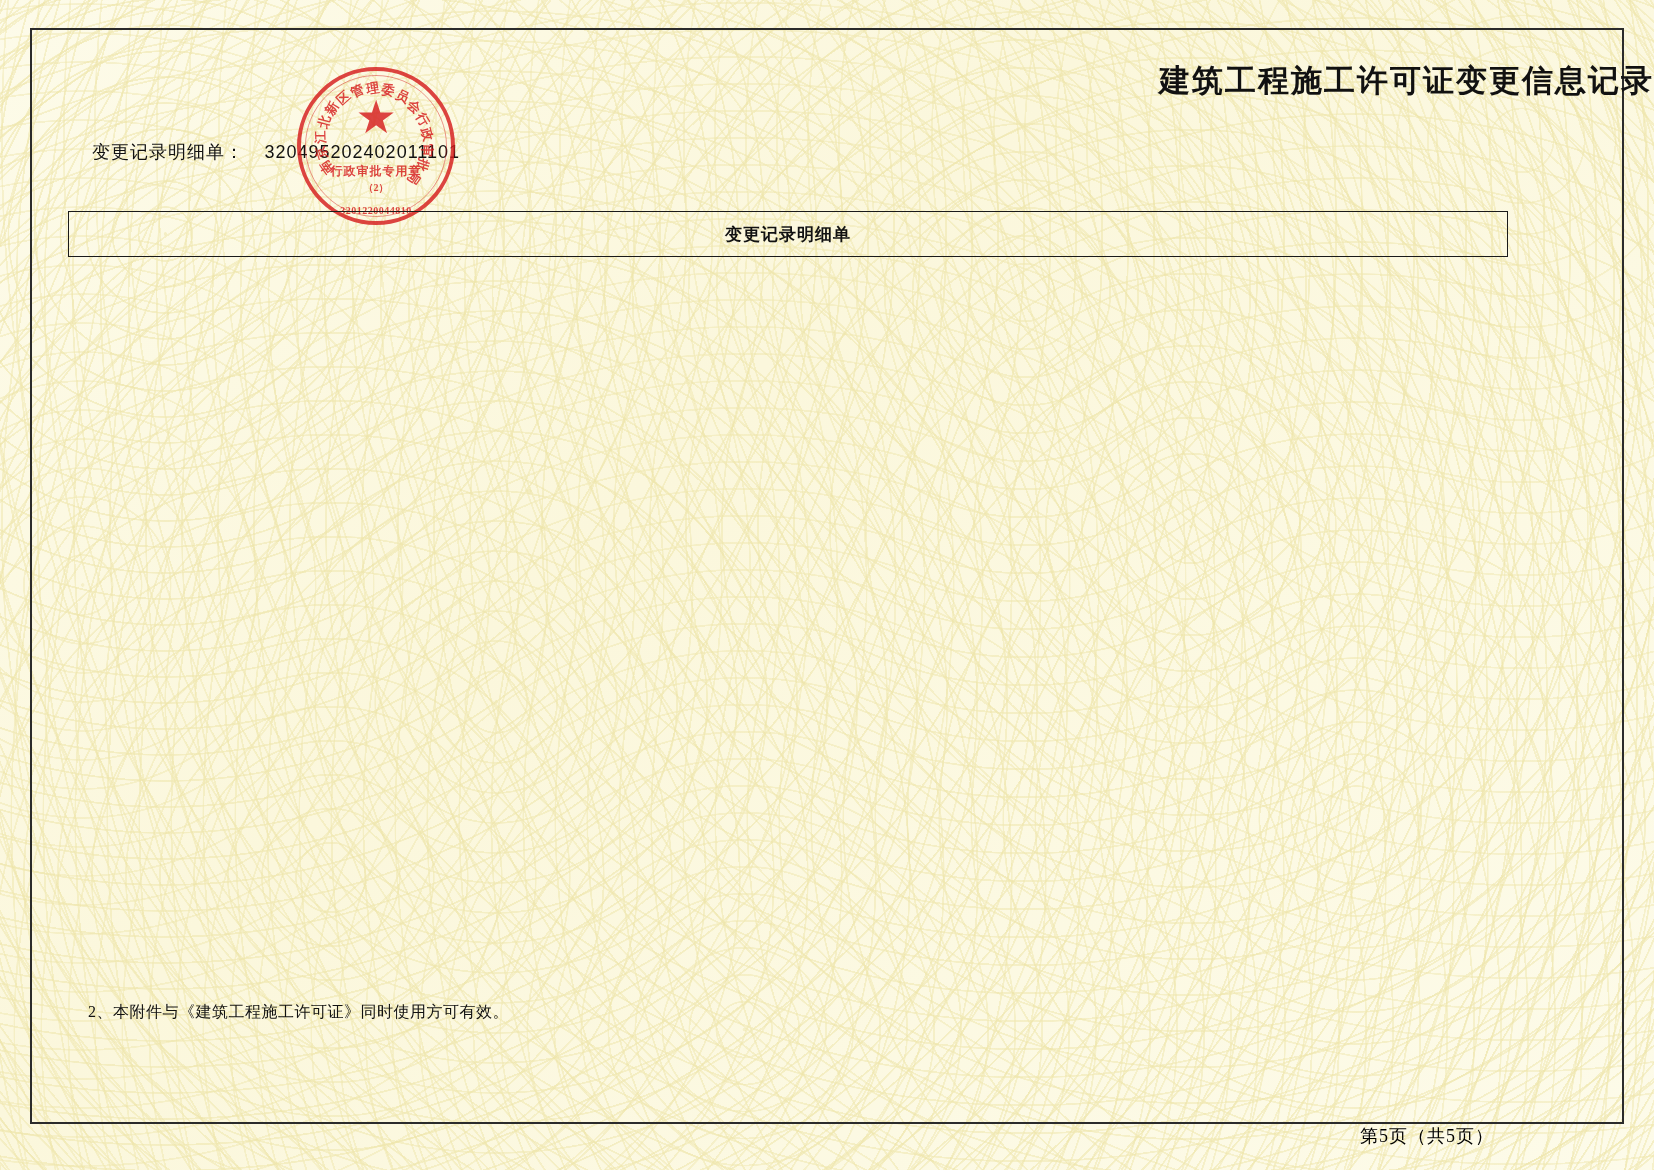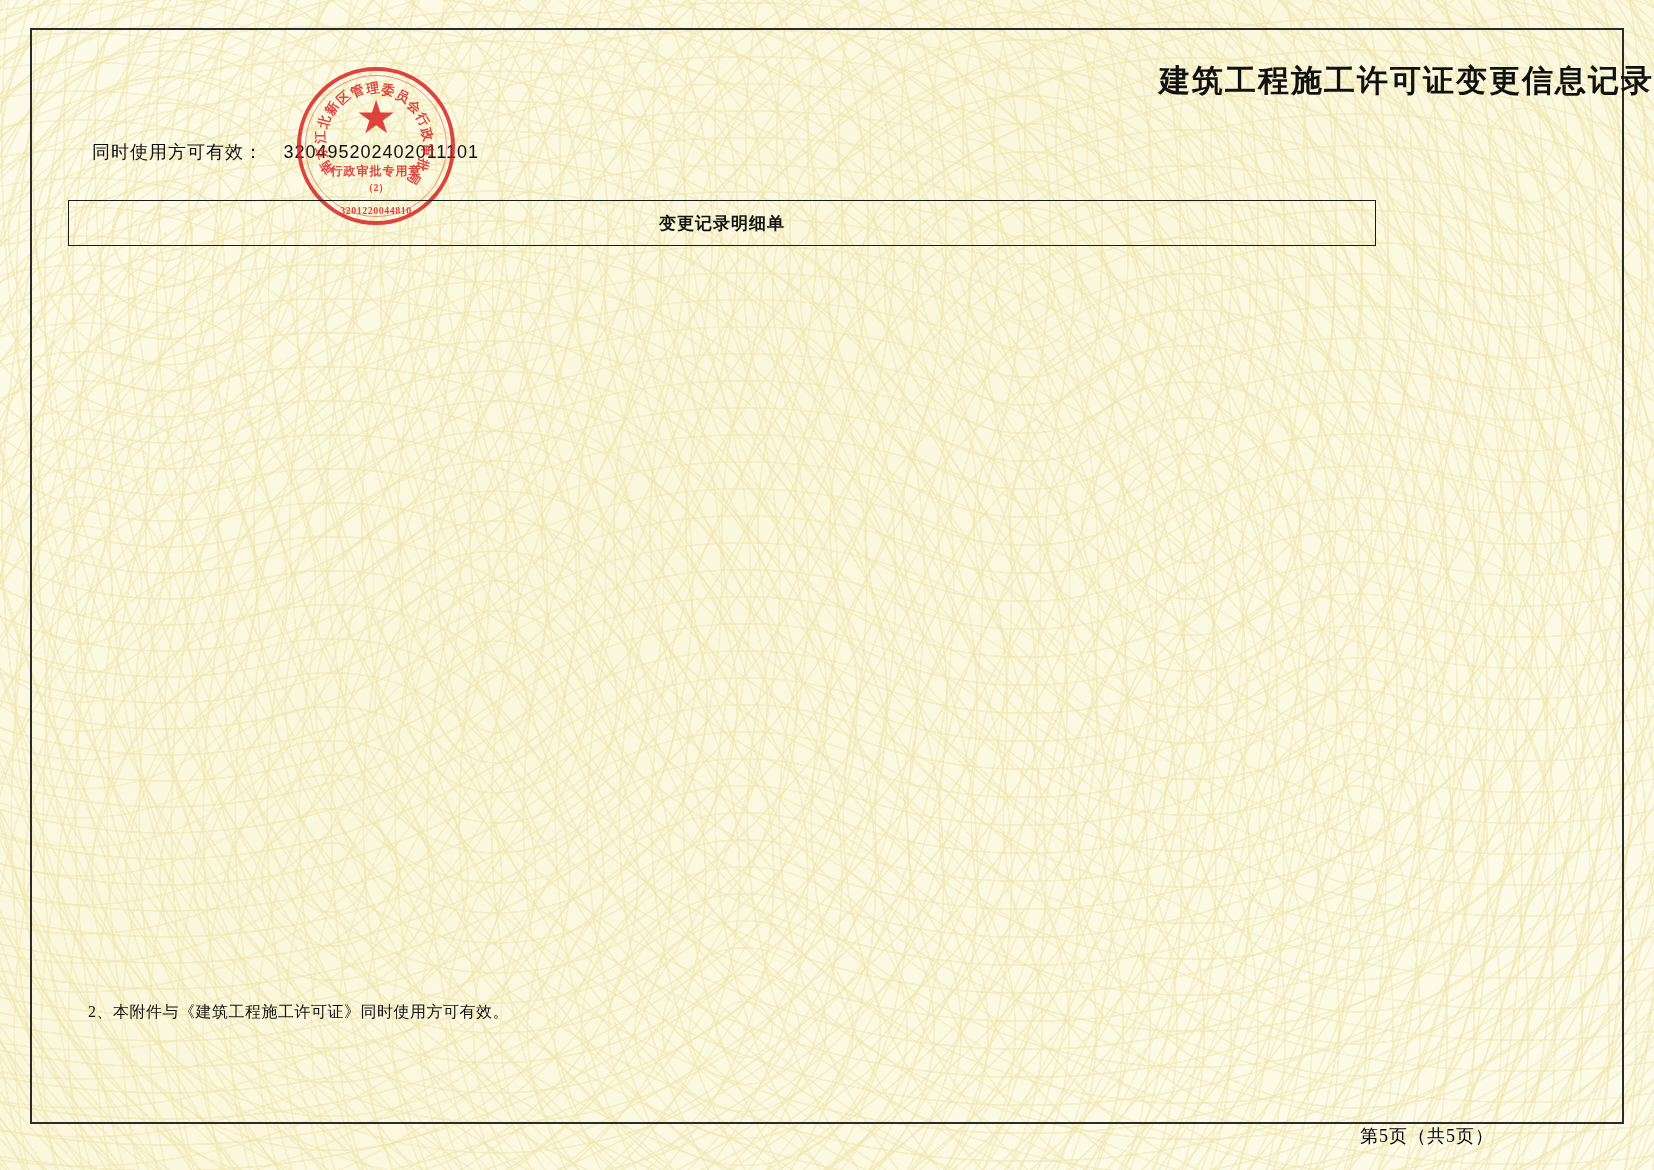--- a/index.html
+++ b/index.html
@@ -179,22 +179,22 @@
     text-align: center;
     font-size: 10px;
     font-weight: bold;
     color: #d61d1d;
   }
 
   
   #change-table {
     position: absolute;
     left: 68px;
-    top: 200px;
-    width: 1308px;
+    top: 211px;
+    width: 1440px;
     border-collapse: collapse;
     table-layout: fixed;
     background: transparent;
   }
   #change-table td, #change-table th {
     border: 1px solid #1a1a1a;
     text-align: center;
     font-size: 17px;
     color: #111;
     font-weight: bold;
@@ -238,21 +238,21 @@
 
   <div id="watermark">
     <div id="watermark-b"></div>
   </div>
 
   <div id="border-frame"></div>
 
   <div id="doc-title">建筑工程施工许可证变更信息记录</div>
 
   <div id="permit-line">
-    <span id="permit-label">同时使用方可有效：</span>
+    <span id="permit-label">变更记录明细单：</span>
     <span id="permit-value">320495202402011101</span>
   </div>
 
   <div id="seal">
     <div class="seal-inner-ring"></div>
     <div class="seal-arc-text" id="seal-arc">
         <span style="left: 0px; top: 0px; transform: translate(22.2126px, 106.562px) rotate(-125deg);">南</span>
         <span style="left: 0px; top: 0px; transform: translate(14.147px, 90.5018px) rotate(-108.333deg);">京</span>
         <span style="left: 0px; top: 0px; transform: translate(11.0262px, 72.8033px) rotate(-91.6667deg);">江</span>
         <span style="left: 0px; top: 0px; transform: translate(13.1126px, 54.9532px) rotate(-75deg);">北</span>

